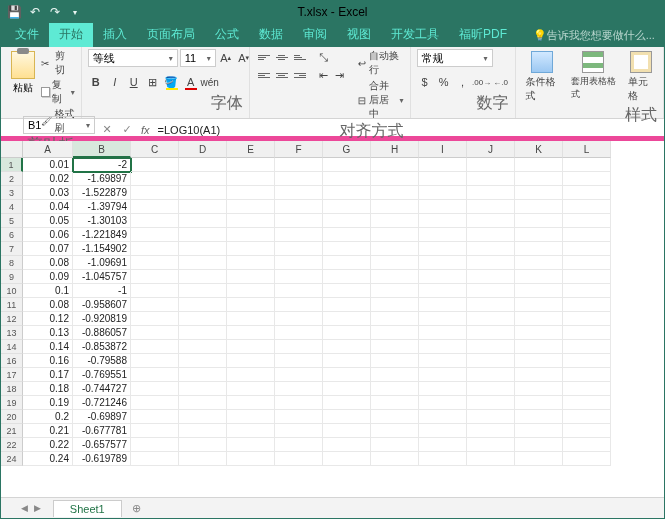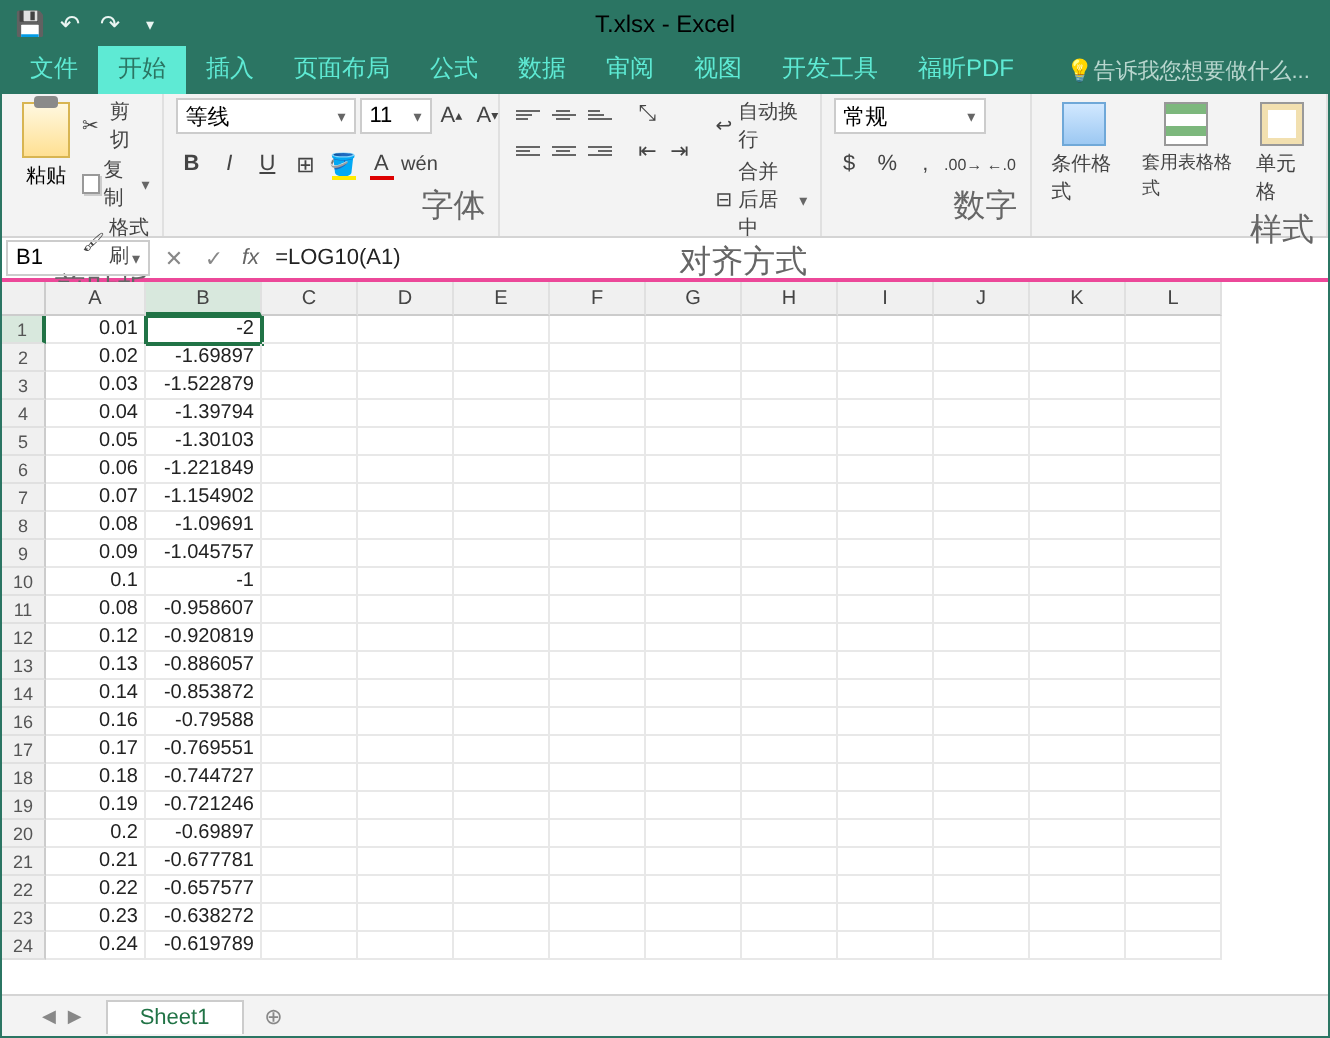--- a/index.html
+++ b/index.html
@@ -36,21 +36,21 @@
 .abtn { width: 16px; height: 16px; display: flex; flex-direction: column; justify-content: center; gap: 1px; padding: 2px; }
 .abtn .ln { height: 1px; background: #666; }
 .wrap-merge { display: flex; flex-direction: column; gap: 2px; font-size: 10px; color: #444; margin-left: 6px; }
 .wrap-merge .row-i { display: flex; align-items: center; gap: 3px; }
 .num-select { border: 1px solid #ccc; background: #fff; font-size: 11px; height: 18px; width: 76px; padding: 0 4px; display: flex; align-items: center; justify-content: space-between; }
 .big-btn { display: flex; flex-direction: column; align-items: center; font-size: 10px; color: #444; padding: 2px 4px; gap: 2px; }
 .big-ico { width: 22px; height: 22px; }
 .cf-ico { background: linear-gradient(#d1e8ff,#9cc8f2); border: 1px solid #6fa8d8; }
 .tbl-ico { background: #fff; border: 1px solid #999; box-shadow: inset 0 5px 0 #7db87d, inset 0 11px 0 #fff, inset 0 16px 0 #7db87d; }
 .cell-ico { background: #fff; border: 1px solid #999; box-shadow: inset 0 0 0 3px #f2e0b0; }
-.formula-bar { display: flex; align-items: center; border-bottom: 2px solid #ec4899; height: 22px; background: #fff; }
+.formula-bar { display: flex; align-items: flex-end; border-bottom: 5px solid #ec4899; height: 22px; background: #fff; padding-left: 20px; }
 .name-box { width: 72px; border: 1px solid #ccc; margin: 2px; height: 18px; padding: 0 4px; font-size: 11px; display: flex; align-items: center; justify-content: space-between; }
 .fb-btn { width: 20px; text-align: center; color: #888; font-size: 11px; }
 .fx { font-style: italic; color: #666; padding: 0 4px; }
 .formula-input { flex: 1; padding: 0 4px; font-size: 11px; color: #222; }
 .grid-area { position: relative; background: #fff; height: 357px; overflow: hidden; }
 .col-headers { display: flex; position: sticky; top: 0; }
 .corner { width: 22px; height: 17px; background: #f0f0f0; border-right: 1px solid #ccc; border-bottom: 1px solid #ccc; }
 .col-h { height: 17px; background: #f0f0f0; border-right: 1px solid #e0e0e0; border-bottom: 1px solid #ccc; text-align: center; font-size: 10px; color: #444; line-height: 17px; }
 .col-h.sel { background: #d8e8dd; border-bottom: 2px solid #217346; }
 .row { display: flex; }
@@ -579,35 +579,20 @@
         <div class="cell colW"></div>
         <div class="cell colW"></div>
         <div class="cell colW"></div>
         <div class="cell colW"></div>
         <div class="cell colW"></div>
         <div class="cell colW"></div>
         <div class="cell colW"></div>
         <div class="cell colW"></div>
       </div>
       <div class="row">
-        <div class="row-h">23</div>
-        <div class="cell colA">0.23</div>
-        <div class="cell colB">-0.638272</div>
-        <div class="cell colW"></div>
-        <div class="cell colW"></div>
-        <div class="cell colW"></div>
-        <div class="cell colW"></div>
-        <div class="cell colW"></div>
-        <div class="cell colW"></div>
-        <div class="cell colW"></div>
-        <div class="cell colW"></div>
-        <div class="cell colW"></div>
-        <div class="cell colW"></div>
-      </div>
-      <div class="row">
         <div class="row-h">24</div>
         <div class="cell colA">0.24</div>
         <div class="cell colB">-0.619789</div>
         <div class="cell colW"></div>
         <div class="cell colW"></div>
         <div class="cell colW"></div>
         <div class="cell colW"></div>
         <div class="cell colW"></div>
         <div class="cell colW"></div>
         <div class="cell colW"></div>

